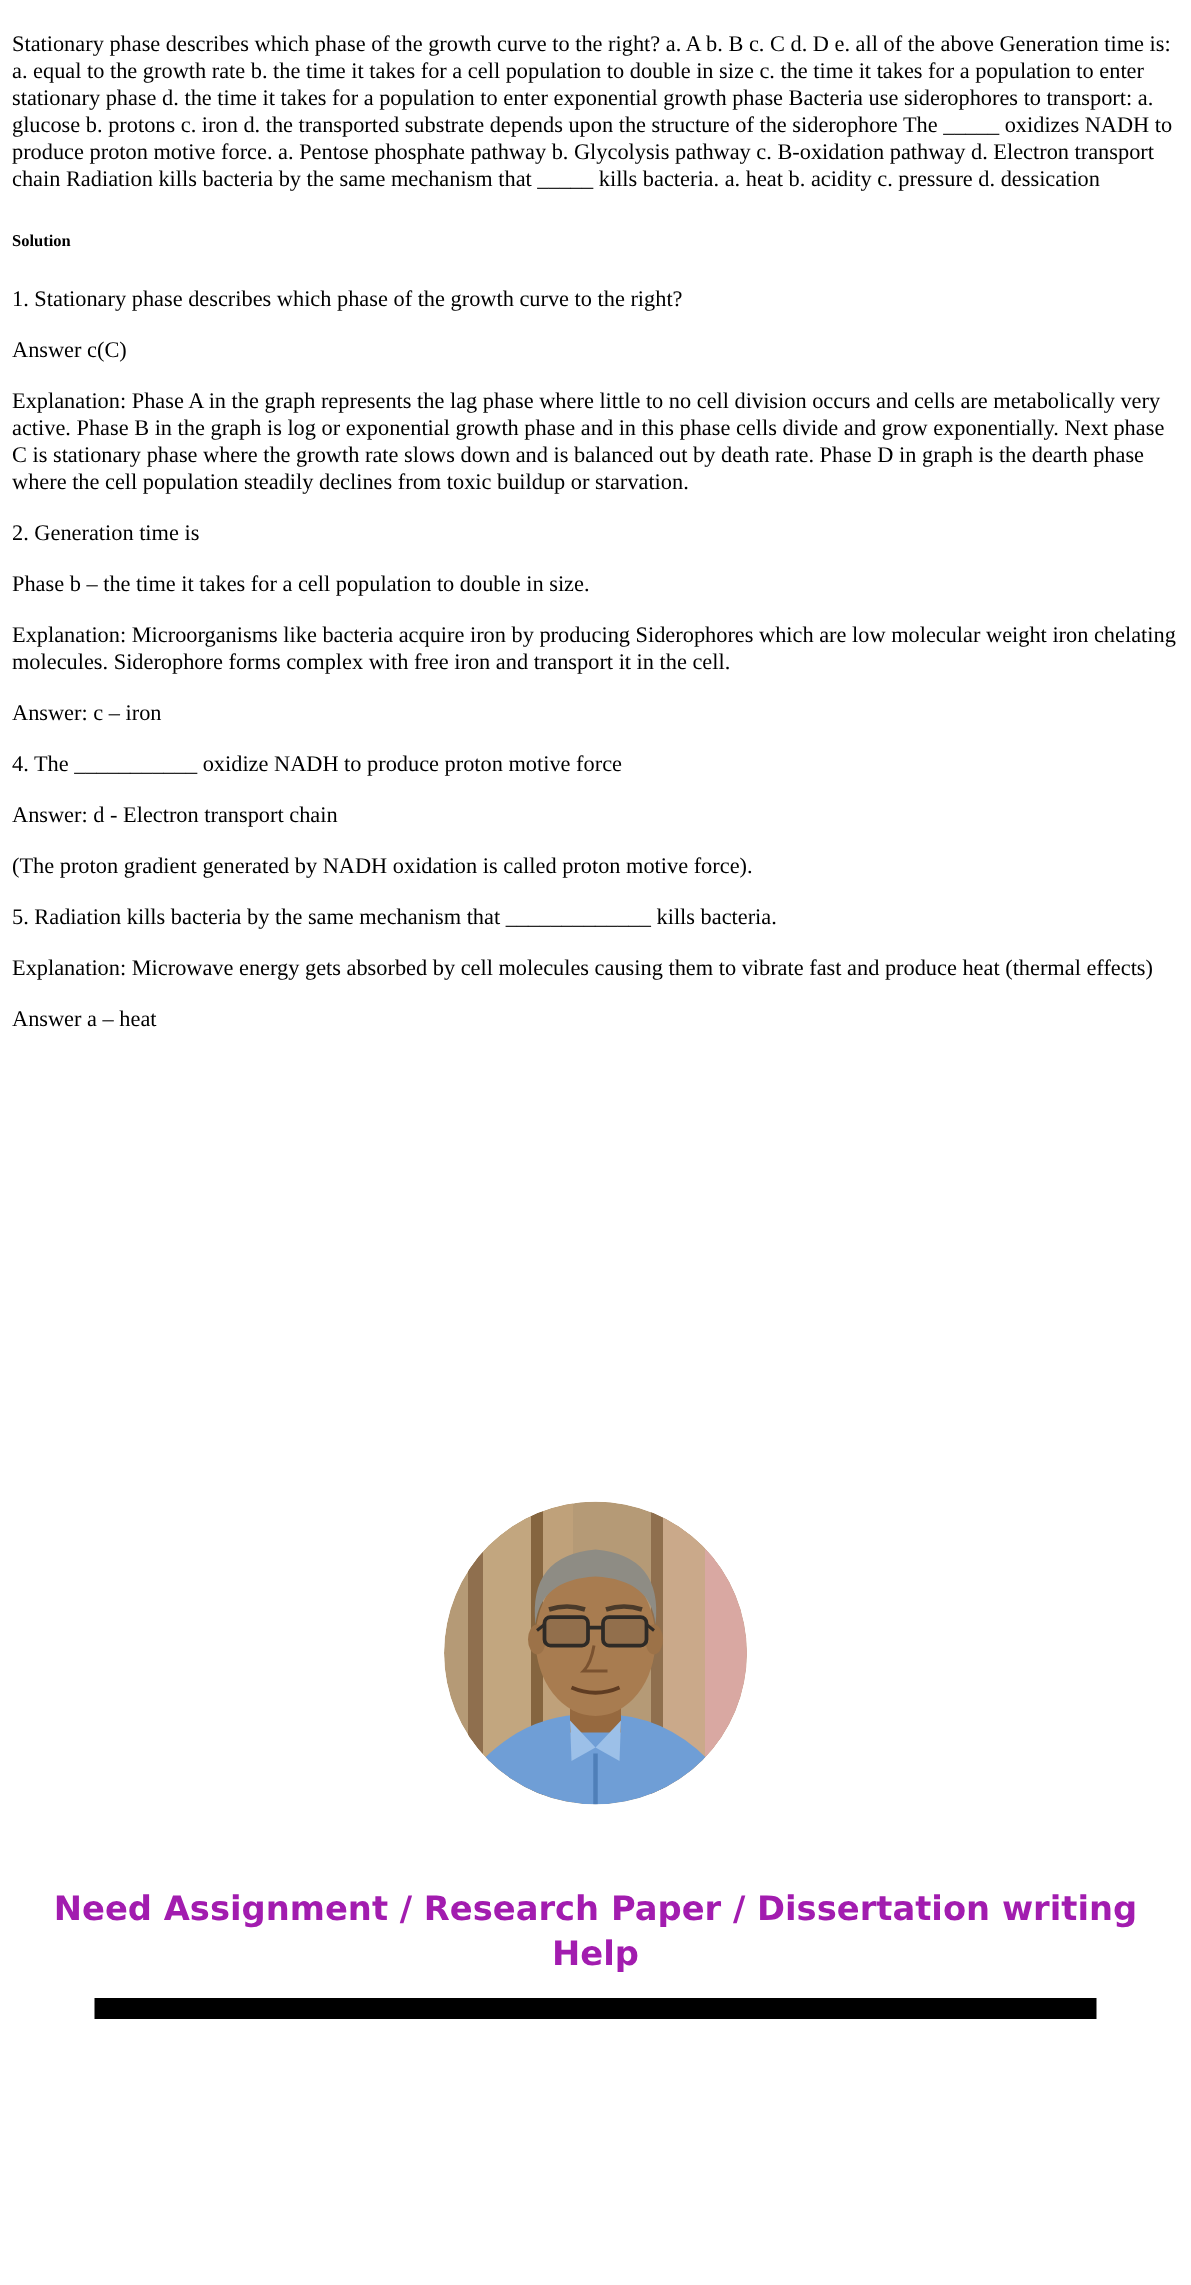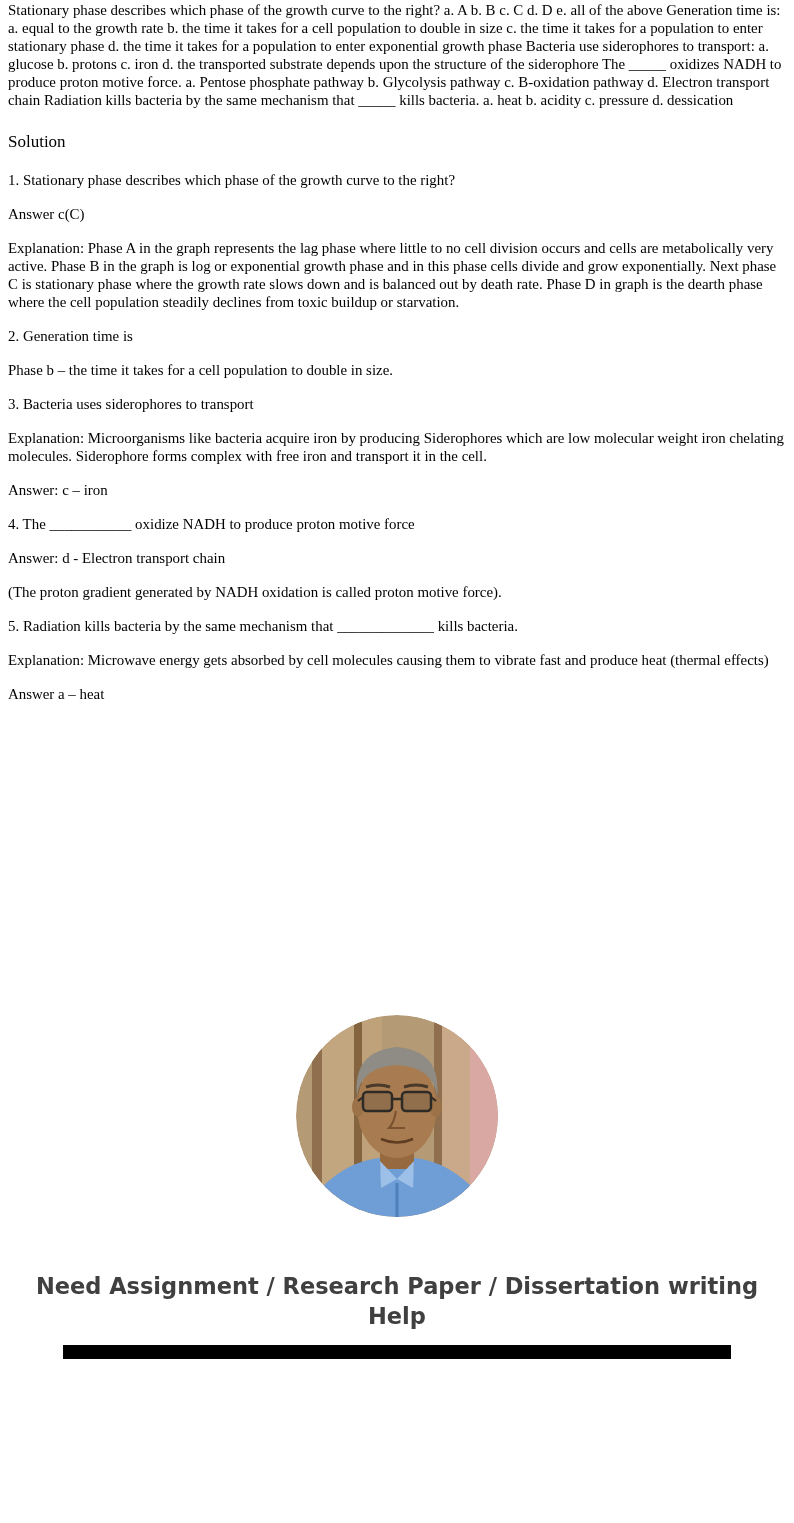--- a/index.html
+++ b/index.html
@@ -10,29 +10,30 @@
   body {
     width: 794px;
     min-height: 1523px;
     font-family: "Liberation Serif", serif;
     font-size: 14.9px;
     color: #000000;
     box-sizing: border-box;
   }
   .doc {
     padding: 1px 10px 0 8px;
+    margin-top: 20px;
   }
   .doc p {
     margin: 0 0 16px 0;
     line-height: 18px;
   }
   .solution-heading {
     font-family: "Liberation Serif", serif;
-    font-size: 17px;
-    font-weight: normal;
+    font-size: 11px;
+    font-weight: bold;
     margin: 22px 0 19px 0;
     line-height: 21px;
   }
   .avatar-wrap {
     margin-top: 312px;
     text-align: center;
   }
   .avatar-circle {
     display: inline-block;
     width: 202px;
@@ -42,21 +43,21 @@
     line-height: 0;
   }
   .footer {
     margin: 50px auto 0 auto;
     width: 730px;
     text-align: center;
     font-family: "DejaVu Sans", sans-serif;
     font-weight: bold;
     font-size: 22.5px;
     line-height: 30px;
-    color: #404040;
+    color: #a21caf;
   }
   .footer p {
     margin: 0;
   }
   .bottom-bar {
     margin: 14px auto 0 auto;
     width: 668px;
     height: 14px;
     background: #000000;
   }
@@ -67,21 +68,20 @@
 <div class="doc">
   <p>Stationary phase describes which phase of the growth curve to the right? a. A b. B c. C d. D e. all of the above Generation time is: a. equal to the growth rate b. the time it takes for a cell population to double in size c. the time it takes for a population to enter stationary phase d. the time it takes for a population to enter exponential growth phase Bacteria use siderophores to transport: a. glucose b. protons c. iron d. the transported substrate depends upon the structure of the siderophore The _____ oxidizes NADH to produce proton motive force. a. Pentose phosphate pathway b. Glycolysis pathway c. B-oxidation pathway d. Electron transport chain Radiation kills bacteria by the same mechanism that _____ kills bacteria. a. heat b. acidity c. pressure d. dessication</p>
 
   <div class="solution-heading">Solution</div>
 
   <p>1. Stationary phase describes which phase of the growth curve to the right?</p>
   <p>Answer c(C)</p>
   <p>Explanation: Phase A in the graph represents the lag phase where little to no cell division occurs and cells are metabolically very active. Phase B in the graph is log or exponential growth phase and in this phase cells divide and grow exponentially. Next phase C is stationary phase where the growth rate slows down and is balanced out by death rate. Phase D in graph is the dearth phase where the cell population steadily declines from toxic buildup or starvation.</p>
   <p>2. Generation time is</p>
   <p>Phase b – the time it takes for a cell population to double in size.</p>
-  <p>3. Bacteria uses siderophores to transport</p>
   <p>Explanation: Microorganisms like bacteria acquire iron by producing Siderophores which are low molecular weight iron chelating molecules. Siderophore forms complex with free iron and transport it in the cell.</p>
   <p>Answer: c – iron</p>
   <p>4. The ___________ oxidize NADH to produce proton motive force</p>
   <p>Answer: d - Electron transport chain</p>
   <p>(The proton gradient generated by NADH oxidation is called proton motive force).</p>
   <p>5. Radiation kills bacteria by the same mechanism that _____________ kills bacteria.</p>
   <p>Explanation: Microwave energy gets absorbed by cell molecules causing them to vibrate fast and produce heat (thermal effects)</p>
   <p>Answer a – heat</p>
 </div>
 

